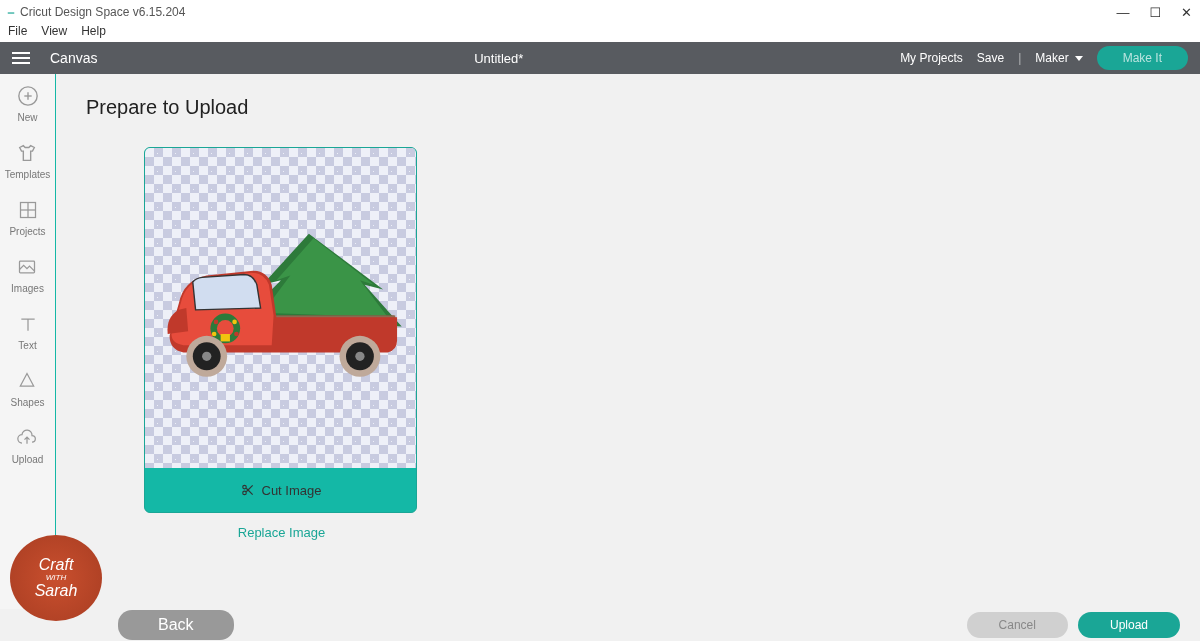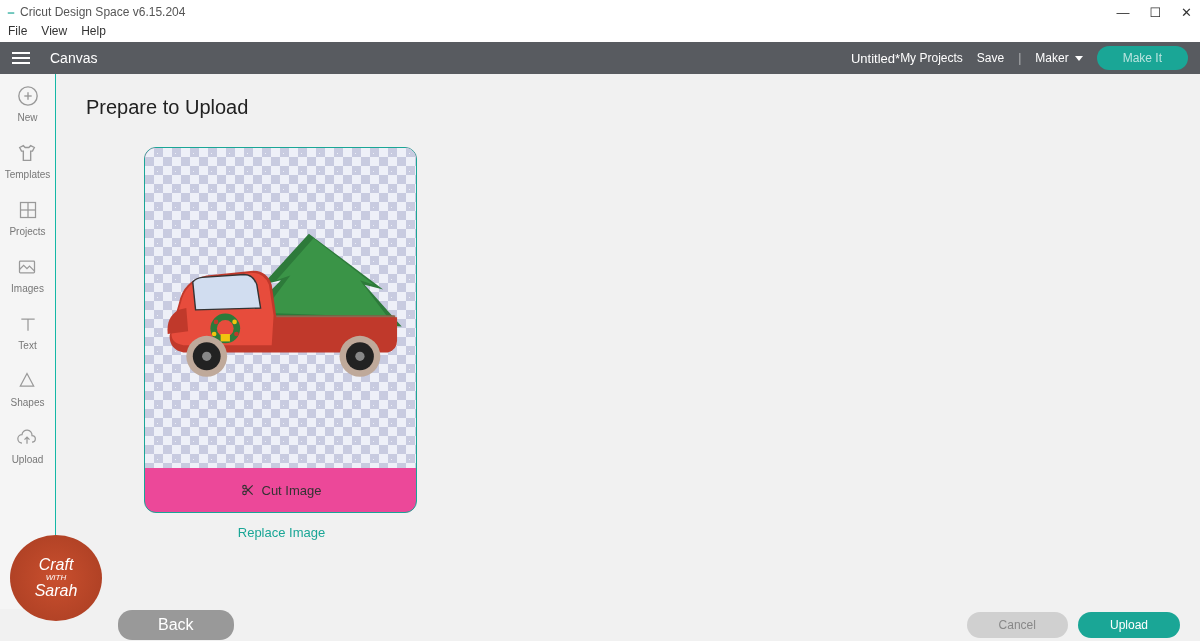--- a/index.html
+++ b/index.html
@@ -15,21 +15,21 @@
     
     
     .menubar { height: 18px; display: flex; gap: 14px; padding: 0 8px; font-size: 12px; color: #333; }
     .menuitem { cursor: pointer; }
     
     
     .toolbar { height: 32px; background: #585b60; display: flex; align-items: center; color: #fff; font-size: 13px; padding: 0 12px; }
     .hamburger { display: flex; flex-direction: column; gap: 3px; margin-right: 20px; cursor: pointer; }
     .hamburger span { width: 18px; height: 2px; background: #fff; }
     .toolbar-label { font-size: 14px; }
-    .toolbar-center { flex: 1; text-align: right; }
+    .toolbar-center { flex: 1; text-align: center; }
     .toolbar-right { display: flex; align-items: center; gap: 14px; font-size: 12px; }
     .toolbar-link { cursor: pointer; }
     .toolbar-sep { opacity: 0.5; }
     .maker { display: flex; align-items: center; gap: 6px; cursor: pointer; }
     .chevron-down { width: 0; height: 0; border-left: 4px solid transparent; border-right: 4px solid transparent; border-top: 5px solid #fff; }
     .make-it { background: #1aa696; padding: 5px 26px; border-radius: 14px; cursor: pointer; color: rgba(255,255,255,0.7); }
     
     
     .main { display: flex; height: 535px; background: #f1f1f1; }
     
@@ -37,21 +37,21 @@
     .sidebar { width: 56px; background: #f5f5f5; border-right: 1px solid #14b8a6; display: flex; flex-direction: column; align-items: center; padding-top: 10px; gap: 18px; }
     .sidebar-item { display: flex; flex-direction: column; align-items: center; gap: 4px; cursor: pointer; color: #777; font-size: 10px; }
     .sidebar-icon { width: 24px; height: 24px; display: flex; align-items: center; justify-content: center; }
     
     
     .content { flex: 1; display: flex; }
     .left-panel { flex: 1; padding: 22px 30px; }
     .left-panel h1 { font-size: 20px; font-weight: 400; color: #222; margin-bottom: 28px; }
     
     .preview-container { margin-left: 58px; width: 275px; }
-    .preview-box { width: 273px; height: 366px; border: 1.5px solid #1aa696; border-radius: 12px; overflow: hidden; background: #ec4899; display: flex; flex-direction: column; }
+    .preview-box { width: 273px; height: 366px; border: 1.5px solid #1aa696; border-radius: 6px; overflow: hidden; background: #14b8a6; display: flex; flex-direction: column; }
     .checker { flex: 1; position: relative; background-image: 
       linear-gradient(45deg, #c8cbe0 25%, transparent 25%), 
       linear-gradient(-45deg, #c8cbe0 25%, transparent 25%), 
       linear-gradient(45deg, transparent 75%, #c8cbe0 75%), 
       linear-gradient(-45deg, transparent 75%, #c8cbe0 75%);
       background-size: 18px 18px;
       background-position: 0 0, 0 9px, 9px -9px, -9px 0px;
       background-color: #eef0f8;
       display: flex; align-items: center; justify-content: center;
     }

